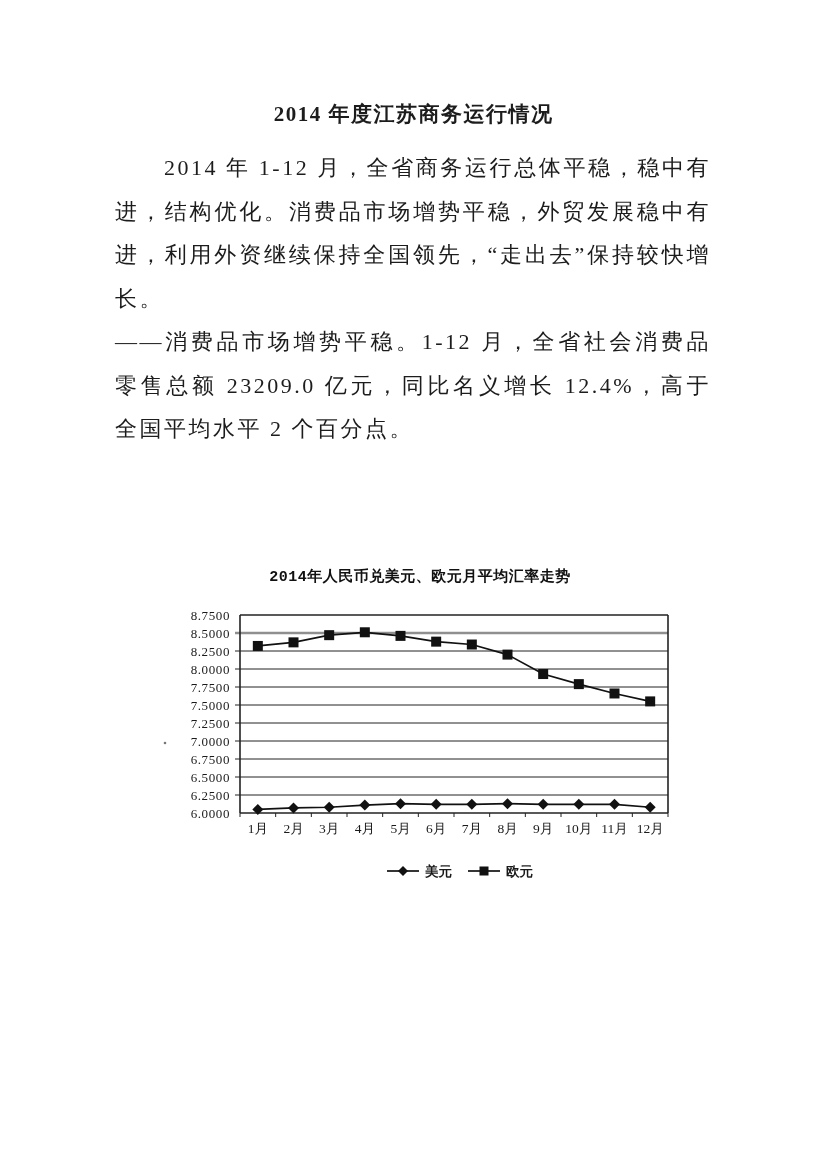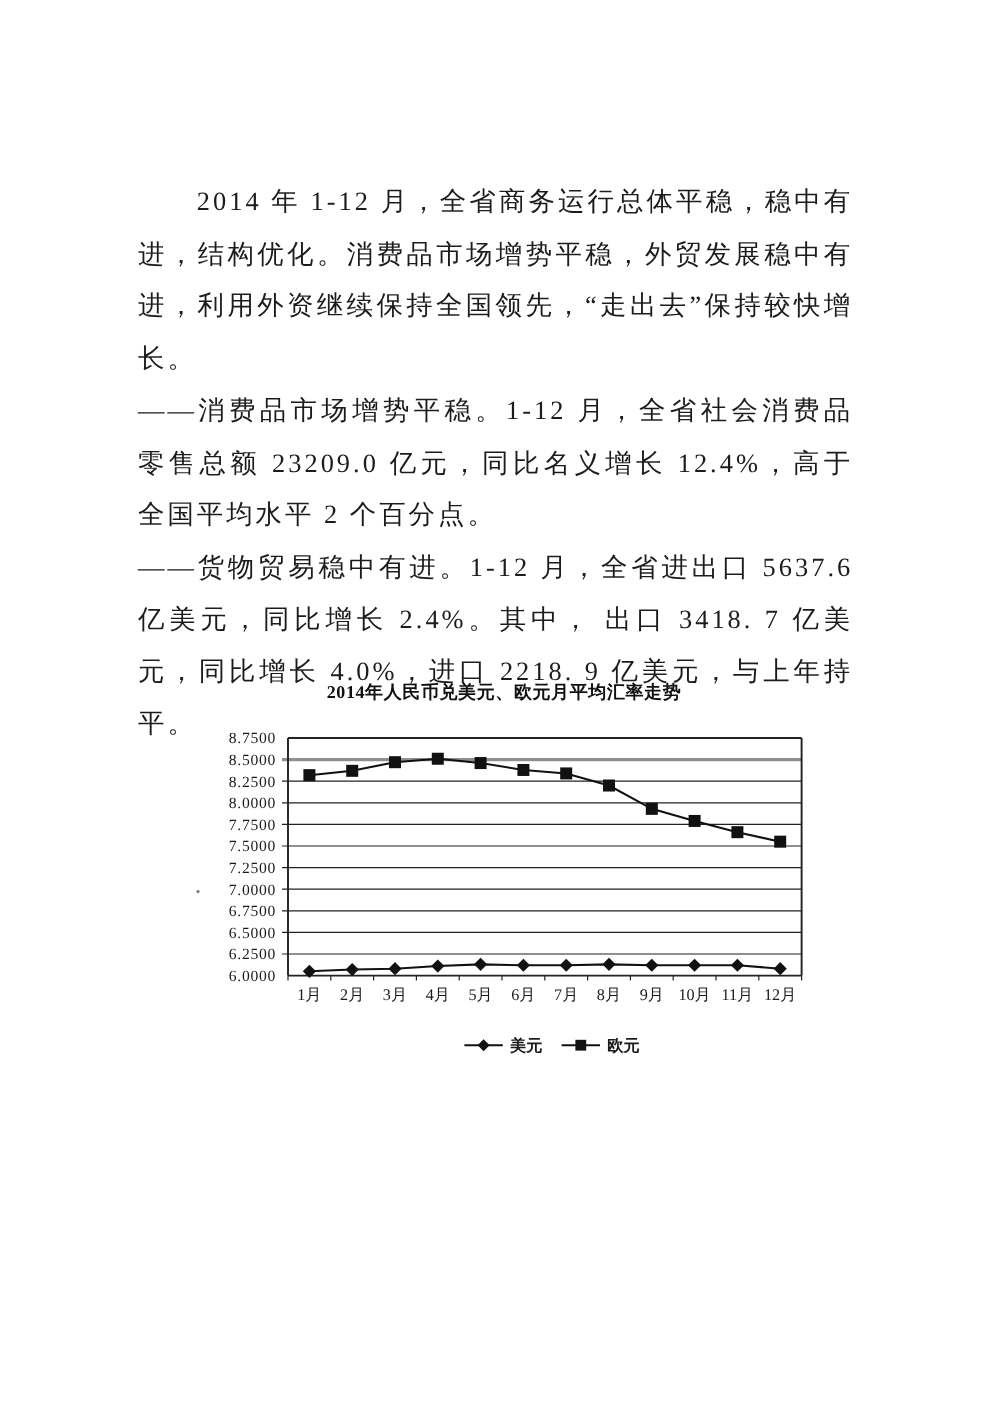--- a/index.html
+++ b/index.html
@@ -27,40 +27,40 @@
     text-align:justify;
   }
   .para{margin:0;}
   .para.indent{text-indent:49px;}
   .chart{
     position:absolute;top:566px;left:150px;width:540px;
   }
   .chart-title{
     height:24px;line-height:24px;
     text-align:center;
-    font-family:Liberation Serif, serif;
+    font-family:Liberation Mono, monospace;
     font-weight:bold;
     font-size:15px;
     letter-spacing:0.5px;
     color:#111;
   }
   #chart-svg{display:block;margin-top:0px;}
   #chart-svg text{font-family:"Liberation Serif","DejaVu Serif",serif;}
   #chart-svg text.sans{font-family:"Liberation Sans","DejaVu Sans",sans-serif;}
 </style>
 </head>
 <body>
 
 <div class="page">
 
+  <h1 class="doc-title">2014 年度江苏商务运行情况</h1>
 
   <div class="body-text">
     <p class="para indent">2014 年 1-12 月，全省商务运行总体平稳，稳中有进，结构优化。消费品市场增势平稳，外贸发展稳中有进，利用外资继续保持全国领先，“走出去”保持较快增长。</p>
     <p class="para">——消费品市场增势平稳。1-12 月，全省社会消费品零售总额 23209.0 亿元，同比名义增长 12.4%，高于全国平均水平 2 个百分点。</p>
-    <p class="para">——货物贸易稳中有进。1-12 月，全省进出口 5637.6 亿美元，同比增长 2.4%。其中， 出口 3418. 7 亿美元，同比增长 4.0%，进口 2218. 9 亿美元，与上年持平。</p>
   </div>
 
   <div class="chart">
     <div class="chart-title">2014年人民币兑美元、欧元月平均汇率走势</div>
     <svg id="chart-svg" width="540" height="310" viewBox="0 0 540 310">
         <line x1="90" y1="25" x2="518" y2="25" stroke="#222" stroke-width="1.6"></line>
         <text x="80" y="29.5" text-anchor="end" font-size="13" fill="#1a1a1a" letter-spacing="0.6">8.7500</text>
         <line x1="85" y1="43" x2="518" y2="43" stroke="#8f8f8f" stroke-width="2.6"></line>
         <text x="80" y="47.5" text-anchor="end" font-size="13" fill="#1a1a1a" letter-spacing="0.6">8.5000</text>
         <line x1="85" y1="61" x2="518" y2="61" stroke="#222" stroke-width="1"></line>

